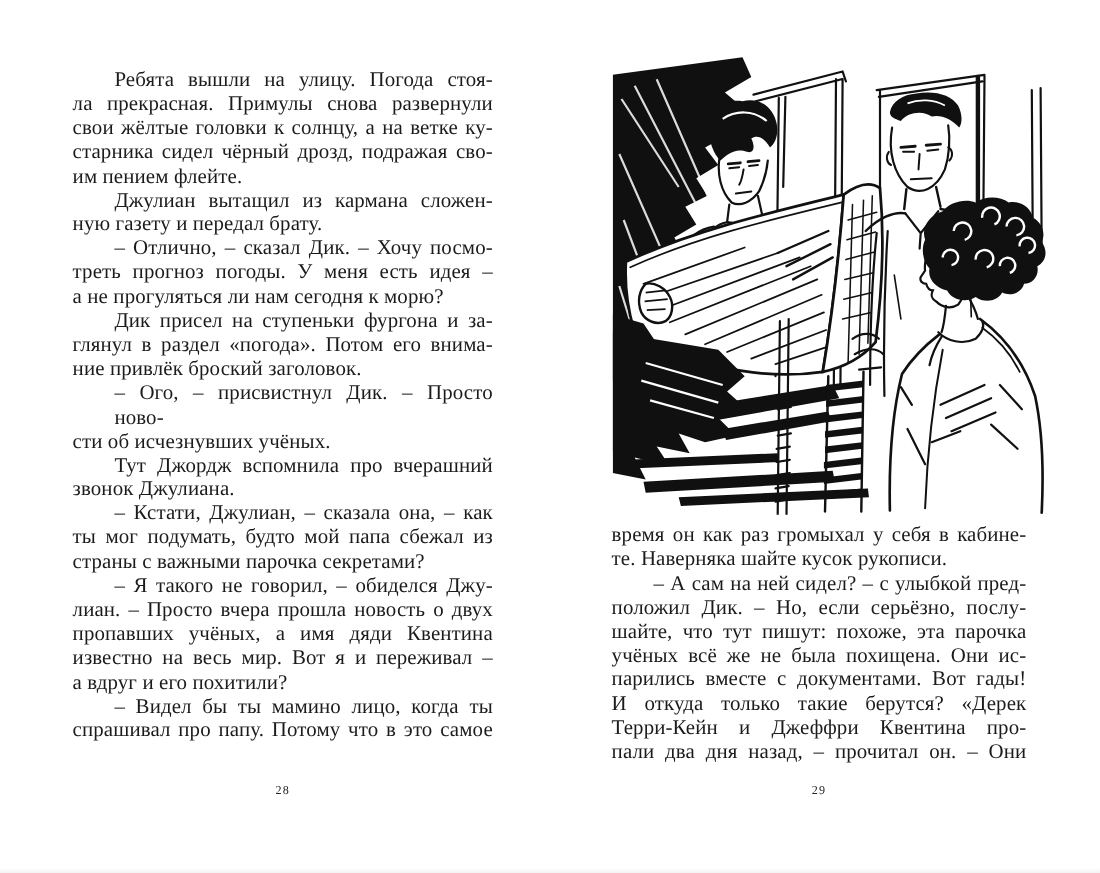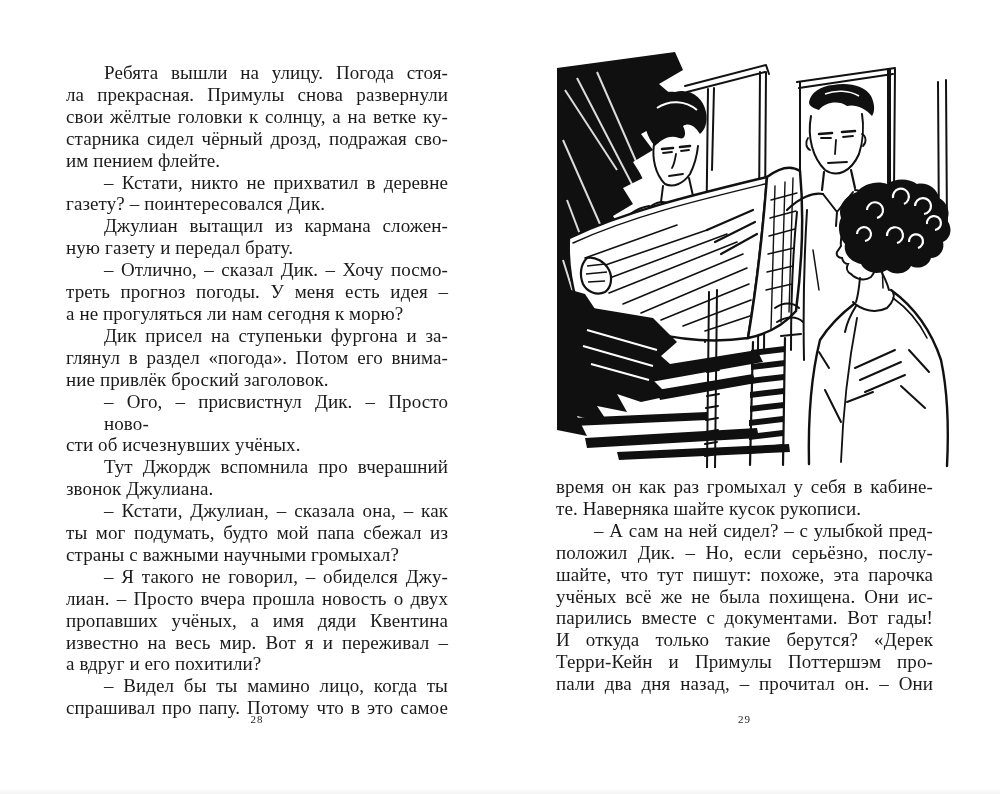--- a/index.html
+++ b/index.html
@@ -44,24 +44,20 @@
   <section>
     <div class="text-block page-left-text">
         <div class="paragraph">
           <div class="line indent">Ребята вышли на улицу. Погода стоя-</div>
           <div class="line">ла прекрасная. Примулы снова развернули</div>
           <div class="line">свои жёлтые головки к солнцу, а на ветке ку-</div>
           <div class="line">старника сидел чёрный дрозд, подражая сво-</div>
           <div class="line pl">им пением флейте.</div>
         </div>
         <div class="paragraph">
-          <div class="line indent">– Кстати, никто не прихватил в деревне</div>
-          <div class="line pl">газету? – поинтересовался Дик.</div>
-        </div>
-        <div class="paragraph">
           <div class="line indent">Джулиан вытащил из кармана сложен-</div>
           <div class="line pl">ную газету и передал брату.</div>
         </div>
         <div class="paragraph">
           <div class="line indent">– Отлично, – сказал Дик. – Хочу посмо-</div>
           <div class="line">треть прогноз погоды. У меня есть идея –</div>
           <div class="line pl">а не прогуляться ли нам сегодня к морю?</div>
         </div>
         <div class="paragraph">
           <div class="line indent">Дик присел на ступеньки фургона и за-</div>
@@ -72,21 +68,21 @@
           <div class="line indent">– Ого, – присвистнул Дик. – Просто ново-</div>
           <div class="line pl">сти об исчезнувших учёных.</div>
         </div>
         <div class="paragraph">
           <div class="line indent">Тут Джордж вспомнила про вчерашний</div>
           <div class="line pl">звонок Джулиана.</div>
         </div>
         <div class="paragraph">
           <div class="line indent">– Кстати, Джулиан, – сказала она, – как</div>
           <div class="line">ты мог подумать, будто мой папа сбежал из</div>
-          <div class="line pl">страны с важными научными громыхал?</div>
+          <div class="line pl">страны с важными парочка секретами?</div>
         </div>
         <div class="paragraph">
           <div class="line indent">– Я такого не говорил, – обиделся Джу-</div>
           <div class="line">лиан. – Просто вчера прошла новость о двух</div>
           <div class="line">пропавших учёных, а имя дяди Квентина</div>
           <div class="line">известно на весь мир. Вот я и переживал –</div>
           <div class="line pl">а вдруг и его похитили?</div>
         </div>
         <div class="paragraph">
           <div class="line indent">– Видел бы ты мамино лицо, когда ты</div>
@@ -193,20 +189,20 @@
           <div class="line">время он как раз громыхал у себя в кабине-</div>
           <div class="line pl">те. Наверняка шайте кусок рукописи.</div>
         </div>
         <div class="paragraph">
           <div class="line indent">– А сам на ней сидел? – с улыбкой пред-</div>
           <div class="line">положил Дик. – Но, если серьёзно, послу-</div>
           <div class="line">шайте, что тут пишут: похоже, эта парочка</div>
           <div class="line">учёных всё же не была похищена. Они ис-</div>
           <div class="line">парились вместе с документами. Вот гады!</div>
           <div class="line">И откуда только такие берутся? «Дерек</div>
-          <div class="line">Терри-Кейн и Примулы Поттершэм про-</div>
+          <div class="line">Терри-Кейн и Джеффри Квентина про-</div>
           <div class="line">пали два дня назад, – прочитал он. – Они</div>
         </div>
       </div>
     <div class="page-number right">29</div>
   </section>
 
 </div>
 
 </body></html>

